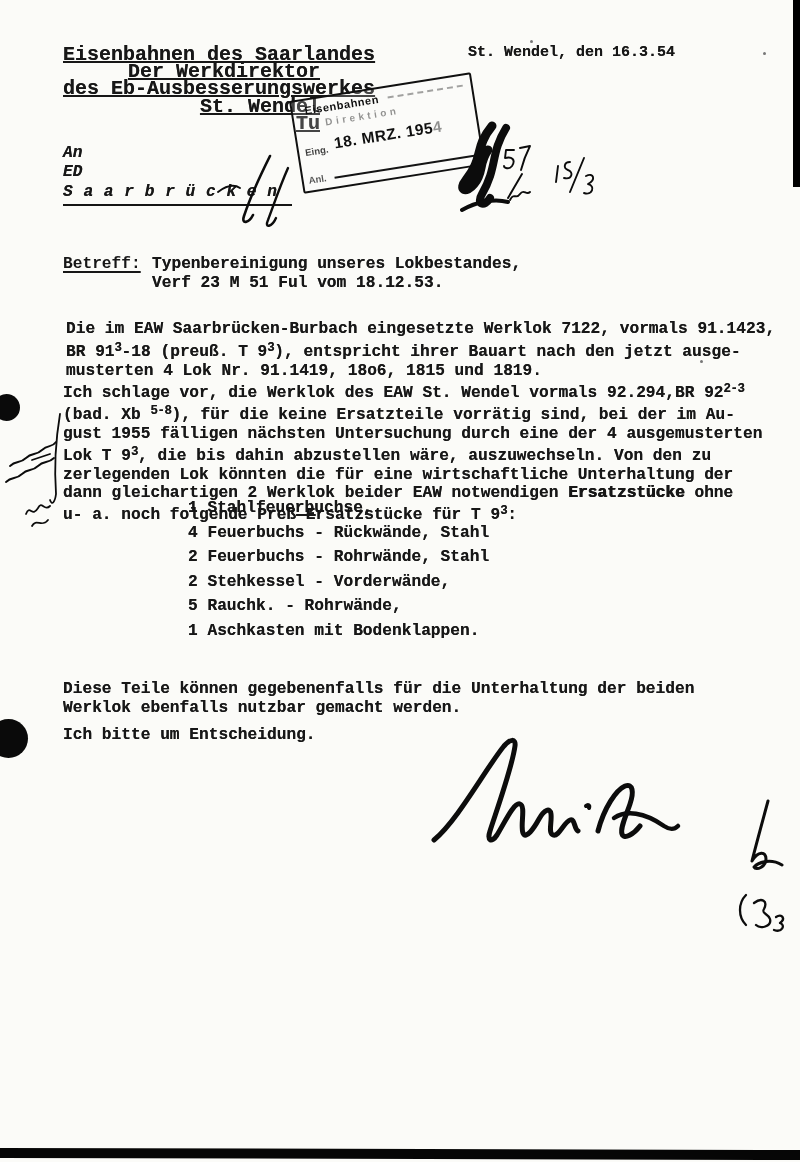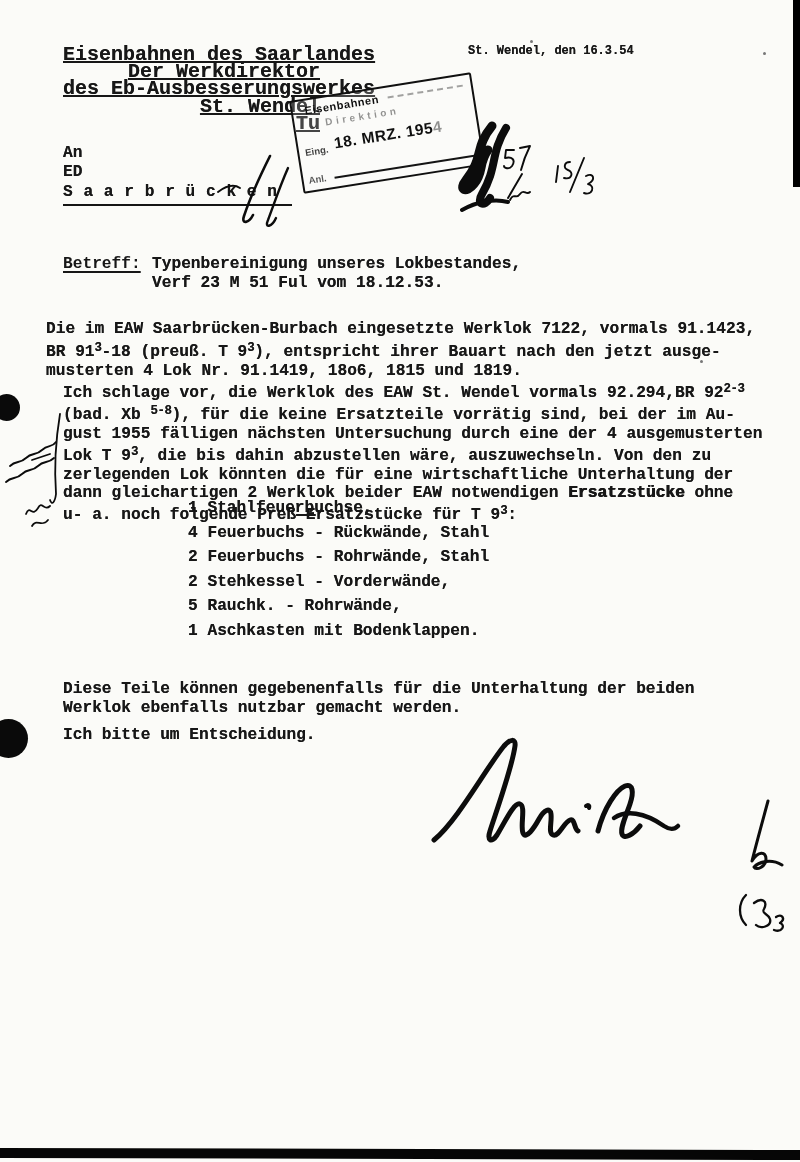--- a/index.html
+++ b/index.html
@@ -14,21 +14,21 @@
   .tblock{font-size:16.2px;line-height:19px;}
   .tline{white-space:pre;text-shadow:0 0 .6px rgba(10,10,10,.75);}
   .tight .tline{line-height:18.4px;}
   sup{font-size:12.5px;vertical-align:5px;letter-spacing:-.5px;}
   sub{font-size:12.5px;vertical-align:-4px;}
   .b{font-weight:700;text-shadow:.7px 0 0 currentColor,0 0 .6px rgba(0,0,0,.8);}
   .strike{text-decoration:line-through;text-decoration-thickness:1.5px;}
   .letterhead{font-size:20px;line-height:17.2px;width:257px;text-decoration:underline;}
   .lh-line{white-space:pre;text-shadow:0 0 .6px rgba(10,10,10,.75);}
   .lh-center{text-align:right;}
-  .dateline{font-size:12px;white-space:pre;text-shadow:0 0 .6px rgba(10,10,10,.75);text-align:right;}
+  .dateline{font-size:15px;white-space:pre;text-shadow:0 0 .6px rgba(10,10,10,.75);text-align:right;}
   .recip{font-size:16.2px;line-height:18.5px;}
   .city{display:inline-block;border-bottom:2.2px solid #151515;padding:0 14px 2px 0;letter-spacing:.5px;}
   .subject-label{font-size:16.2px;text-decoration:underline;text-decoration-thickness:1.8px;text-underline-offset:3px;white-space:pre;}
   .list-block{font-size:16.2px;}
   .li-line{white-space:pre;line-height:24.6px;text-shadow:0 0 .6px rgba(10,10,10,.75);}
   
   .stamp{
     width:184px;height:94px;border:2.5px solid #101010;border-radius:2px;
     transform:rotate(-9deg);transform-origin:top left;
     font-family:"Liberation Sans","DejaVu Sans",sans-serif;color:#101010;
@@ -59,21 +59,21 @@
   <div class="abs letterhead" style="left:63px;top:46px;">
     <div class="lh-line">Eisenbahnen des Saarlandes</div>
     <div class="lh-line lh-center">Der Werkdirektor</div>
     <div class="lh-line">des Eb-Ausbesserungswerkes</div>
     <div class="lh-line lh-center">St. Wendel</div>
     <div class="lh-line lh-center">Tu</div>
   </div>
 
   <div class="abs dateline" style="left:468px;top:44px;">St. Wendel, den 16.3.54</div>
 
-  <div class="abs recip" style="left:63px;top:144px;">
+  <div class="abs recip" style="left:63px;top:144px;font-style:italic;">
     <div class="tline">An</div>
     <div class="tline">ED</div>
     <div style="margin-top:2px;">
       <span class="city tline">S a a r b r ü c k e n</span>
     </div>
   </div>
 
   <div class="abs stamp" style="left:289px;top:101px;">
     <div class="stamp-org">Eisenbahnen</div>
     <div class="stamp-org-fade"></div>
@@ -85,21 +85,21 @@
       <span class="stamp-rule"></span>
     </div>
   </div>
 
   <div class="abs subject-label" style="left:63px;top:255px;">Betreff:</div>
   <div class="abs tblock" style="left:152px;top:255px;">
     <div class="tline">Typenbereinigung unseres Lokbestandes,</div>
     <div class="tline">Verf 23 M 51 Ful vom 18.12.53.</div>
   </div>
 
-  <div class="abs tblock" style="left:46px;top:320px;">
+  <div class="abs tblock" style="left:66px;top:320px;">
       <div class="tline">Die im EAW Saarbrücken-Burbach eingesetzte Werklok 7122, vormals 91.1423,</div>
       <div class="tline">BR 91<sup>3</sup>-18 (preuß. T 9<sup>3</sup>), entspricht ihrer Bauart nach den jetzt ausge-</div>
       <div class="tline">musterten 4 Lok Nr. 91.1419, 18o6, 1815 und 1819.</div>
     </div>
 
   <div class="abs tblock tight" style="left:63px;top:380px;">
       <div class="tline">Ich schlage vor, die Werklok des EAW St. Wendel vormals 92.294,BR 92<sup>2-3</sup></div>
       <div class="tline">(bad. Xb <sup>5-8</sup>), für die keine Ersatzteile vorrätig sind, bei der im Au-</div>
       <div class="tline">gust 1955 fälligen nächsten Untersuchung durch eine der 4 ausgemusterten</div>
       <div class="tline">Lok T 9<sup>3</sup>, die bis dahin abzustellen wäre, auszuwechseln. Von den zu</div>

